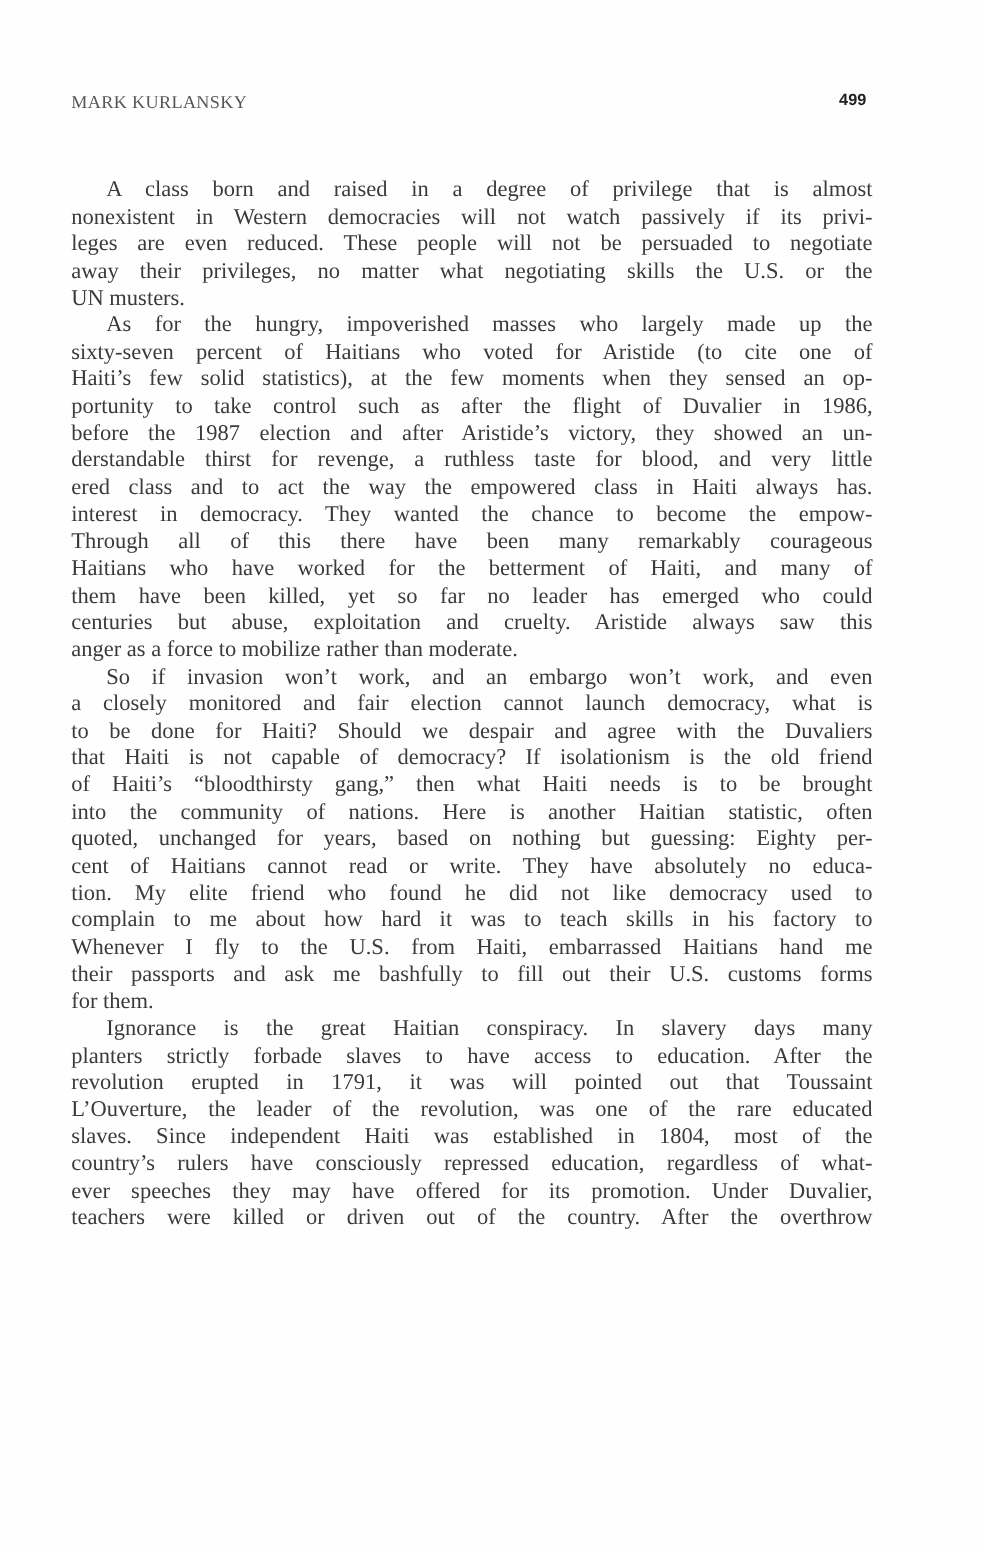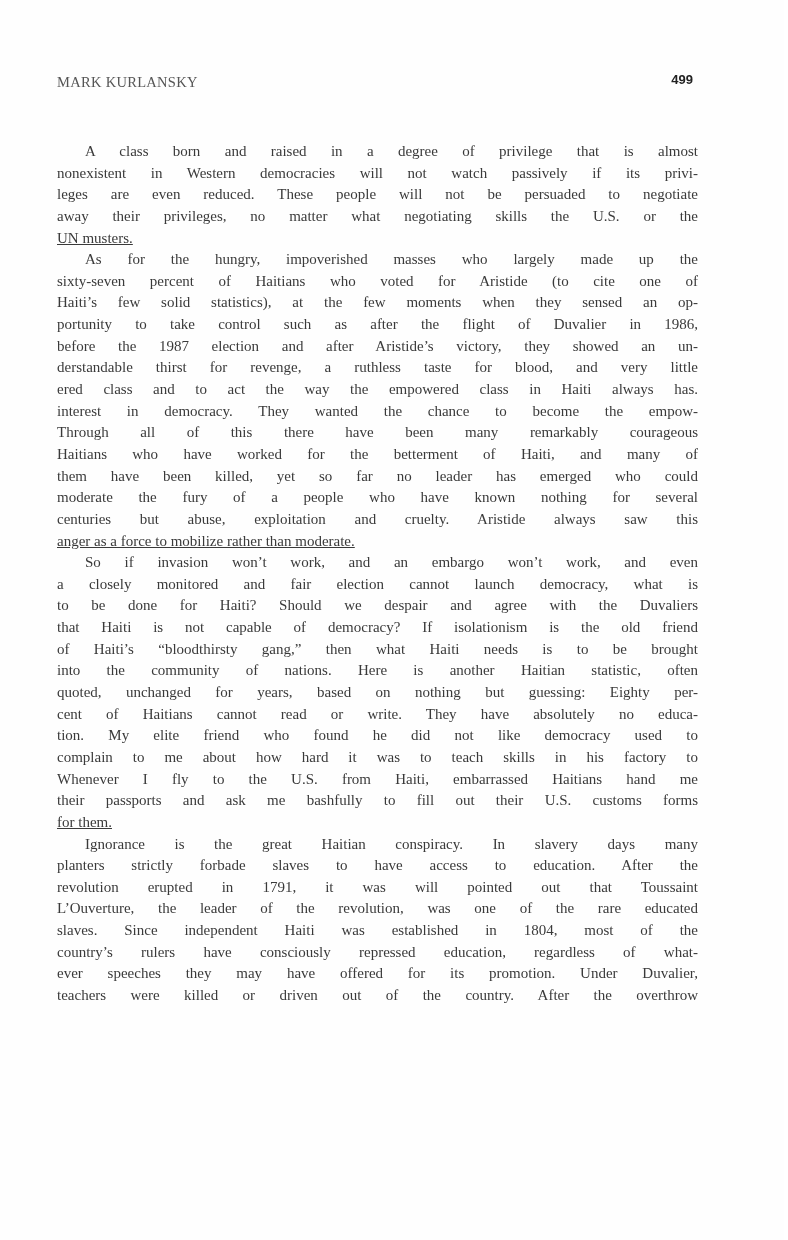--- a/index.html
+++ b/index.html
@@ -10,25 +10,25 @@
       font-family: "Liberation Serif", serif; font-size: 14.5px; letter-spacing: 0.3px;
       color: #555;
     }
     .folio {
       position: absolute; right: 91px; top: 72px;
       font-family: "Liberation Sans", sans-serif; font-weight: bold; font-size: 13px;
       color: #222;
     }
     .body-text {
       position: absolute; left: 57px; top: 141px; width: 641px;
-      font-family: "Liberation Serif", serif; font-size: 15px; line-height: 21.65px;
+      font-family: "Liberation Serif", serif; font-size: 18px; line-height: 21.65px;
       color: #3a3a3a;
     }
     .line { display: block; white-space: nowrap; text-align: justify; text-align-last: justify; height: 21.65px; }
-    .line.last { text-align-last: left; text-decoration: underline; }
+    .line.last { text-align-last: left; }
     .line.indent { padding-left: 28px; }
   </style>
 </head>
 <body>
 
 <div class="page">
   <div class="running-head">MARK KURLANSKY</div>
   <div class="folio">499</div>
   <div class="body-text" id="body-text">
       <div>
@@ -43,21 +43,20 @@
         <span class="line">sixty-seven percent of Haitians who voted for Aristide (to cite one of</span>
         <span class="line">Haiti’s few solid statistics), at the few moments when they sensed an op-</span>
         <span class="line">portunity to take control such as after the flight of Duvalier in 1986,</span>
         <span class="line">before the 1987 election and after Aristide’s victory, they showed an un-</span>
         <span class="line">derstandable thirst for revenge, a ruthless taste for blood, and very little</span>
         <span class="line">ered class and to act the way the empowered class in Haiti always has.</span>
         <span class="line">interest in democracy. They wanted the chance to become the empow-</span>
         <span class="line">Through all of this there have been many remarkably courageous</span>
         <span class="line">Haitians who have worked for the betterment of Haiti, and many of</span>
         <span class="line">them have been killed, yet so far no leader has emerged who could</span>
-        <span class="line">moderate the fury of a people who have known nothing for several</span>
         <span class="line">centuries but abuse, exploitation and cruelty. Aristide always saw this</span>
         <span class="line last">anger as a force to mobilize rather than moderate.</span>
       </div>
       <div>
         <span class="line indent">So if invasion won’t work, and an embargo won’t work, and even</span>
         <span class="line">a closely monitored and fair election cannot launch democracy, what is</span>
         <span class="line">to be done for Haiti? Should we despair and agree with the Duvaliers</span>
         <span class="line">that Haiti is not capable of democracy? If isolationism is the old friend</span>
         <span class="line">of Haiti’s “bloodthirsty gang,” then what Haiti needs is to be brought</span>
         <span class="line">into the community of nations. Here is another Haitian statistic, often</span>

